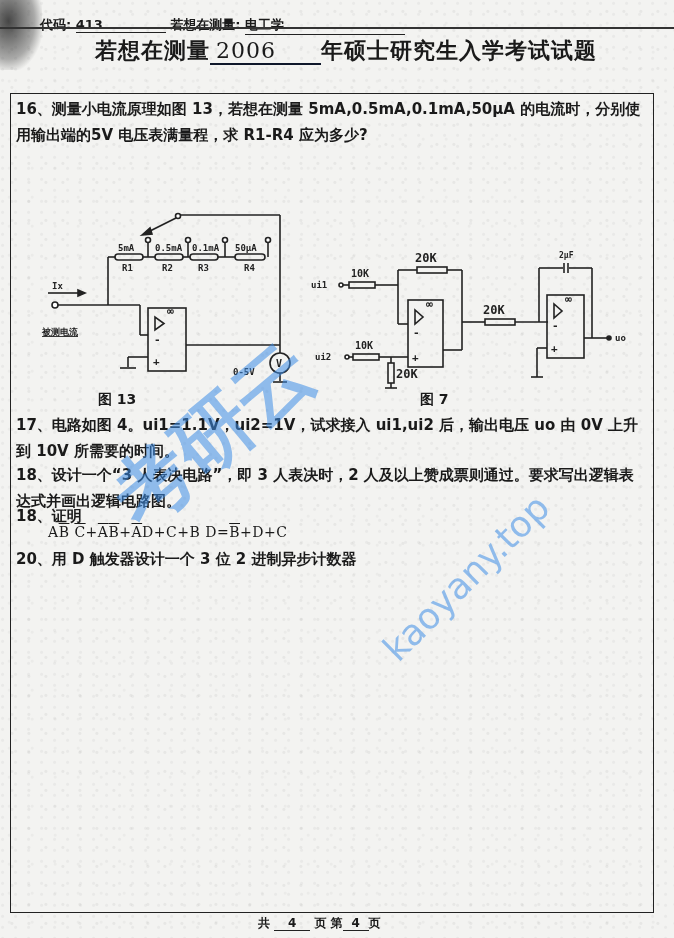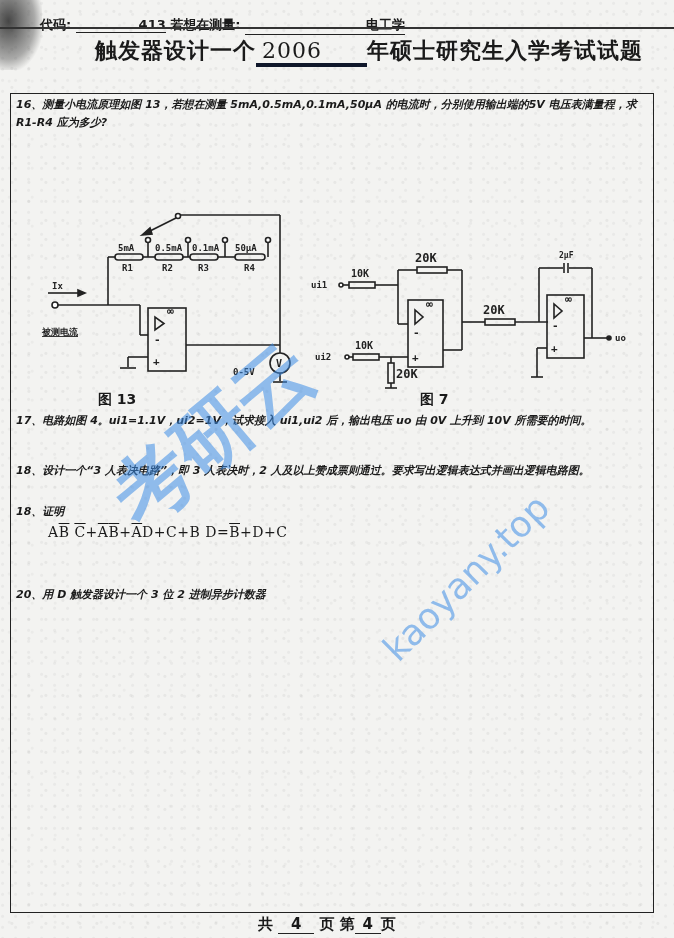--- a/index.html
+++ b/index.html
@@ -17,56 +17,56 @@
       radial-gradient(circle at 40% 80%, rgba(0,0,0,0.03) 0 1px, transparent 2px) 0 0/23px 29px;
   }
   .corner-smudge {
     position:absolute; left:0; top:0; width:42px; height:70px;
     background:radial-gradient(ellipse at 20% 30%, rgba(40,40,40,0.85), rgba(60,60,60,0.4) 55%, transparent 75%);
   }
   .header-line {
     position:absolute; left:40px; top:16px; font-size:13px; font-weight:bold;
     font-family:"DejaVu Sans", sans-serif; white-space:nowrap;
   }
-  .header-line .u { display:inline-block; border-bottom:1px solid #222; text-align:right; }
+  .header-line .u { display:inline-block; border-bottom:1px solid #222; text-align:left; }
   .header-rule { position:absolute; left:0; right:0; top:27px; height:2px; background:#333; }
   .title {
     position:absolute; left:95px; top:36px; font-size:22px; font-weight:bold;
     font-family:"DejaVu Sans", sans-serif; white-space:nowrap; letter-spacing:1px;
   }
-  .title .year { display:inline-block; width:105px; border-bottom:4px solid #0f172a; padding-left:6px; font-family:"DejaVu Serif", serif; font-weight:normal; }
+  .title .year { display:inline-block; width:105px; border-bottom:2px solid #0f172a; padding-left:6px; font-family:"DejaVu Serif", serif; font-weight:normal; }
   .box {
     position:absolute; left:10px; top:93px; width:644px; height:820px;
     border:1.5px solid #222; box-sizing:border-box;
   }
-  .q { position:absolute; font-size:11px; font-weight:bold; line-height:18px; font-family:"DejaVu Sans", sans-serif;font-style:italic; }
+  .q { position:absolute; font-size:15px; font-weight:bold; line-height:26px; font-family:"DejaVu Sans", sans-serif; }
   .formula { position:absolute; left:48px; top:524px; font-size:14px; font-family:"DejaVu Serif", serif; letter-spacing:0.5px; }
   .ol { text-decoration:overline; }
   .caption { position:absolute; font-size:14px; font-weight:bold; font-family:"DejaVu Sans", sans-serif; }
   svg text { font-family:"DejaVu Sans Mono", monospace; }
-  .footer { position:absolute; top:915px; left:258px; font-size:15px; font-weight:bold; font-family:"DejaVu Sans", sans-serif; white-space:nowrap; }
+  .footer { position:absolute; top:915px; left:258px; font-size:12px; font-weight:bold; font-family:"DejaVu Sans", sans-serif; white-space:nowrap; }
   .footer .u { display:inline-block; border-bottom:1px solid #222; text-align:center; }
   .wm { position:absolute; color:rgba(60,140,230,0.55); pointer-events:none; white-space:nowrap; }
 </style>
 </head>
 <body>
 
 <div class="noise"></div>
 <div class="corner-smudge"></div>
 
 <div class="header-line">
   <span>代码:</span>
   <span class="u" style="width:90px">413</span>
   <span>若想在测量:</span>
   <span class="u" style="width:160px">电工学</span>
 </div>
 <div class="header-rule"></div>
 
 <div class="title">
-  <span>触发器设计一个</span><span class="year">2006</span><span>年硕士研究生入学考试试题</span>
+  <span>若想在测量</span><span class="year">2006</span><span>年硕士研究生入学考试试题</span>
 </div>
 
 <div class="box"></div>
 
 <div class="q" style="left:16px;top:96px;width:632px;">16、测量小电流原理如图 13，若想在测量 5mA,0.5mA,0.1mA,50μA 的电流时，分别使用输出端的5V 电压表满量程，求 R1-R4 应为多少?</div>
 
 <svg style="position:absolute;left:30px;top:205px" width="270" height="180" viewBox="0 0 270 180" fill="none" stroke="#222" stroke-width="1.6">
 
   <line x1="150" y1="10" x2="250" y2="10"></line>
   <circle cx="148" cy="11" r="2.5" fill="#fff"></circle>
@@ -199,21 +199,21 @@
 <div class="caption" style="left:420px;top:391px">图 7</div>
 
 <div class="q" style="left:16px;top:412px;width:632px;">17、电路如图 4。ui1=1.1V，ui2=1V，试求接入 ui1,ui2 后，输出电压 uo 由 0V 上升到 10V 所需要的时间。</div>
 <div class="q" style="left:16px;top:462px;width:632px;">18、设计一个“3 人表决电路”，即 3 人表决时，2 人及以上赞成票则通过。要求写出逻辑表达式并画出逻辑电路图。</div>
 <div class="q" style="left:16px;top:503px;">18、证明</div>
 
 <div class="formula">
   <span>A</span><span class="ol">B</span><span> </span><span class="ol">C</span><span>+</span><span class="ol">A</span><span class="ol">B</span><span>+</span><span class="ol">A</span><span>D+C+B D=</span><span class="ol">B</span><span>+D+C</span>
 </div>
 
-<div class="q" style="left:16px;top:546px;margin-top:40px;">20、用 D 触发器设计一个 3 位 2 进制异步计数器</div>
+<div class="q" style="left:16px;top:546px;">20、用 D 触发器设计一个 3 位 2 进制异步计数器</div>
 
 <div class="wm" style="left:90px;top:470px;font-size:78px;font-weight:bold;transform:rotate(-40deg);transform-origin:left top;font-family:'DejaVu Sans',sans-serif;">考研云</div>
 <div class="wm" style="left:375px;top:640px;font-size:36px;transform:rotate(-45deg);transform-origin:left top;font-family:'DejaVu Sans',sans-serif;">kaoyany.top</div>
 
 <div class="footer">
   <span>共</span>
   <span class="u" style="width:36px">4</span>
   <span>页</span>
   <span>第</span><span class="u" style="width:26px">4</span><span>页</span>
 </div>

